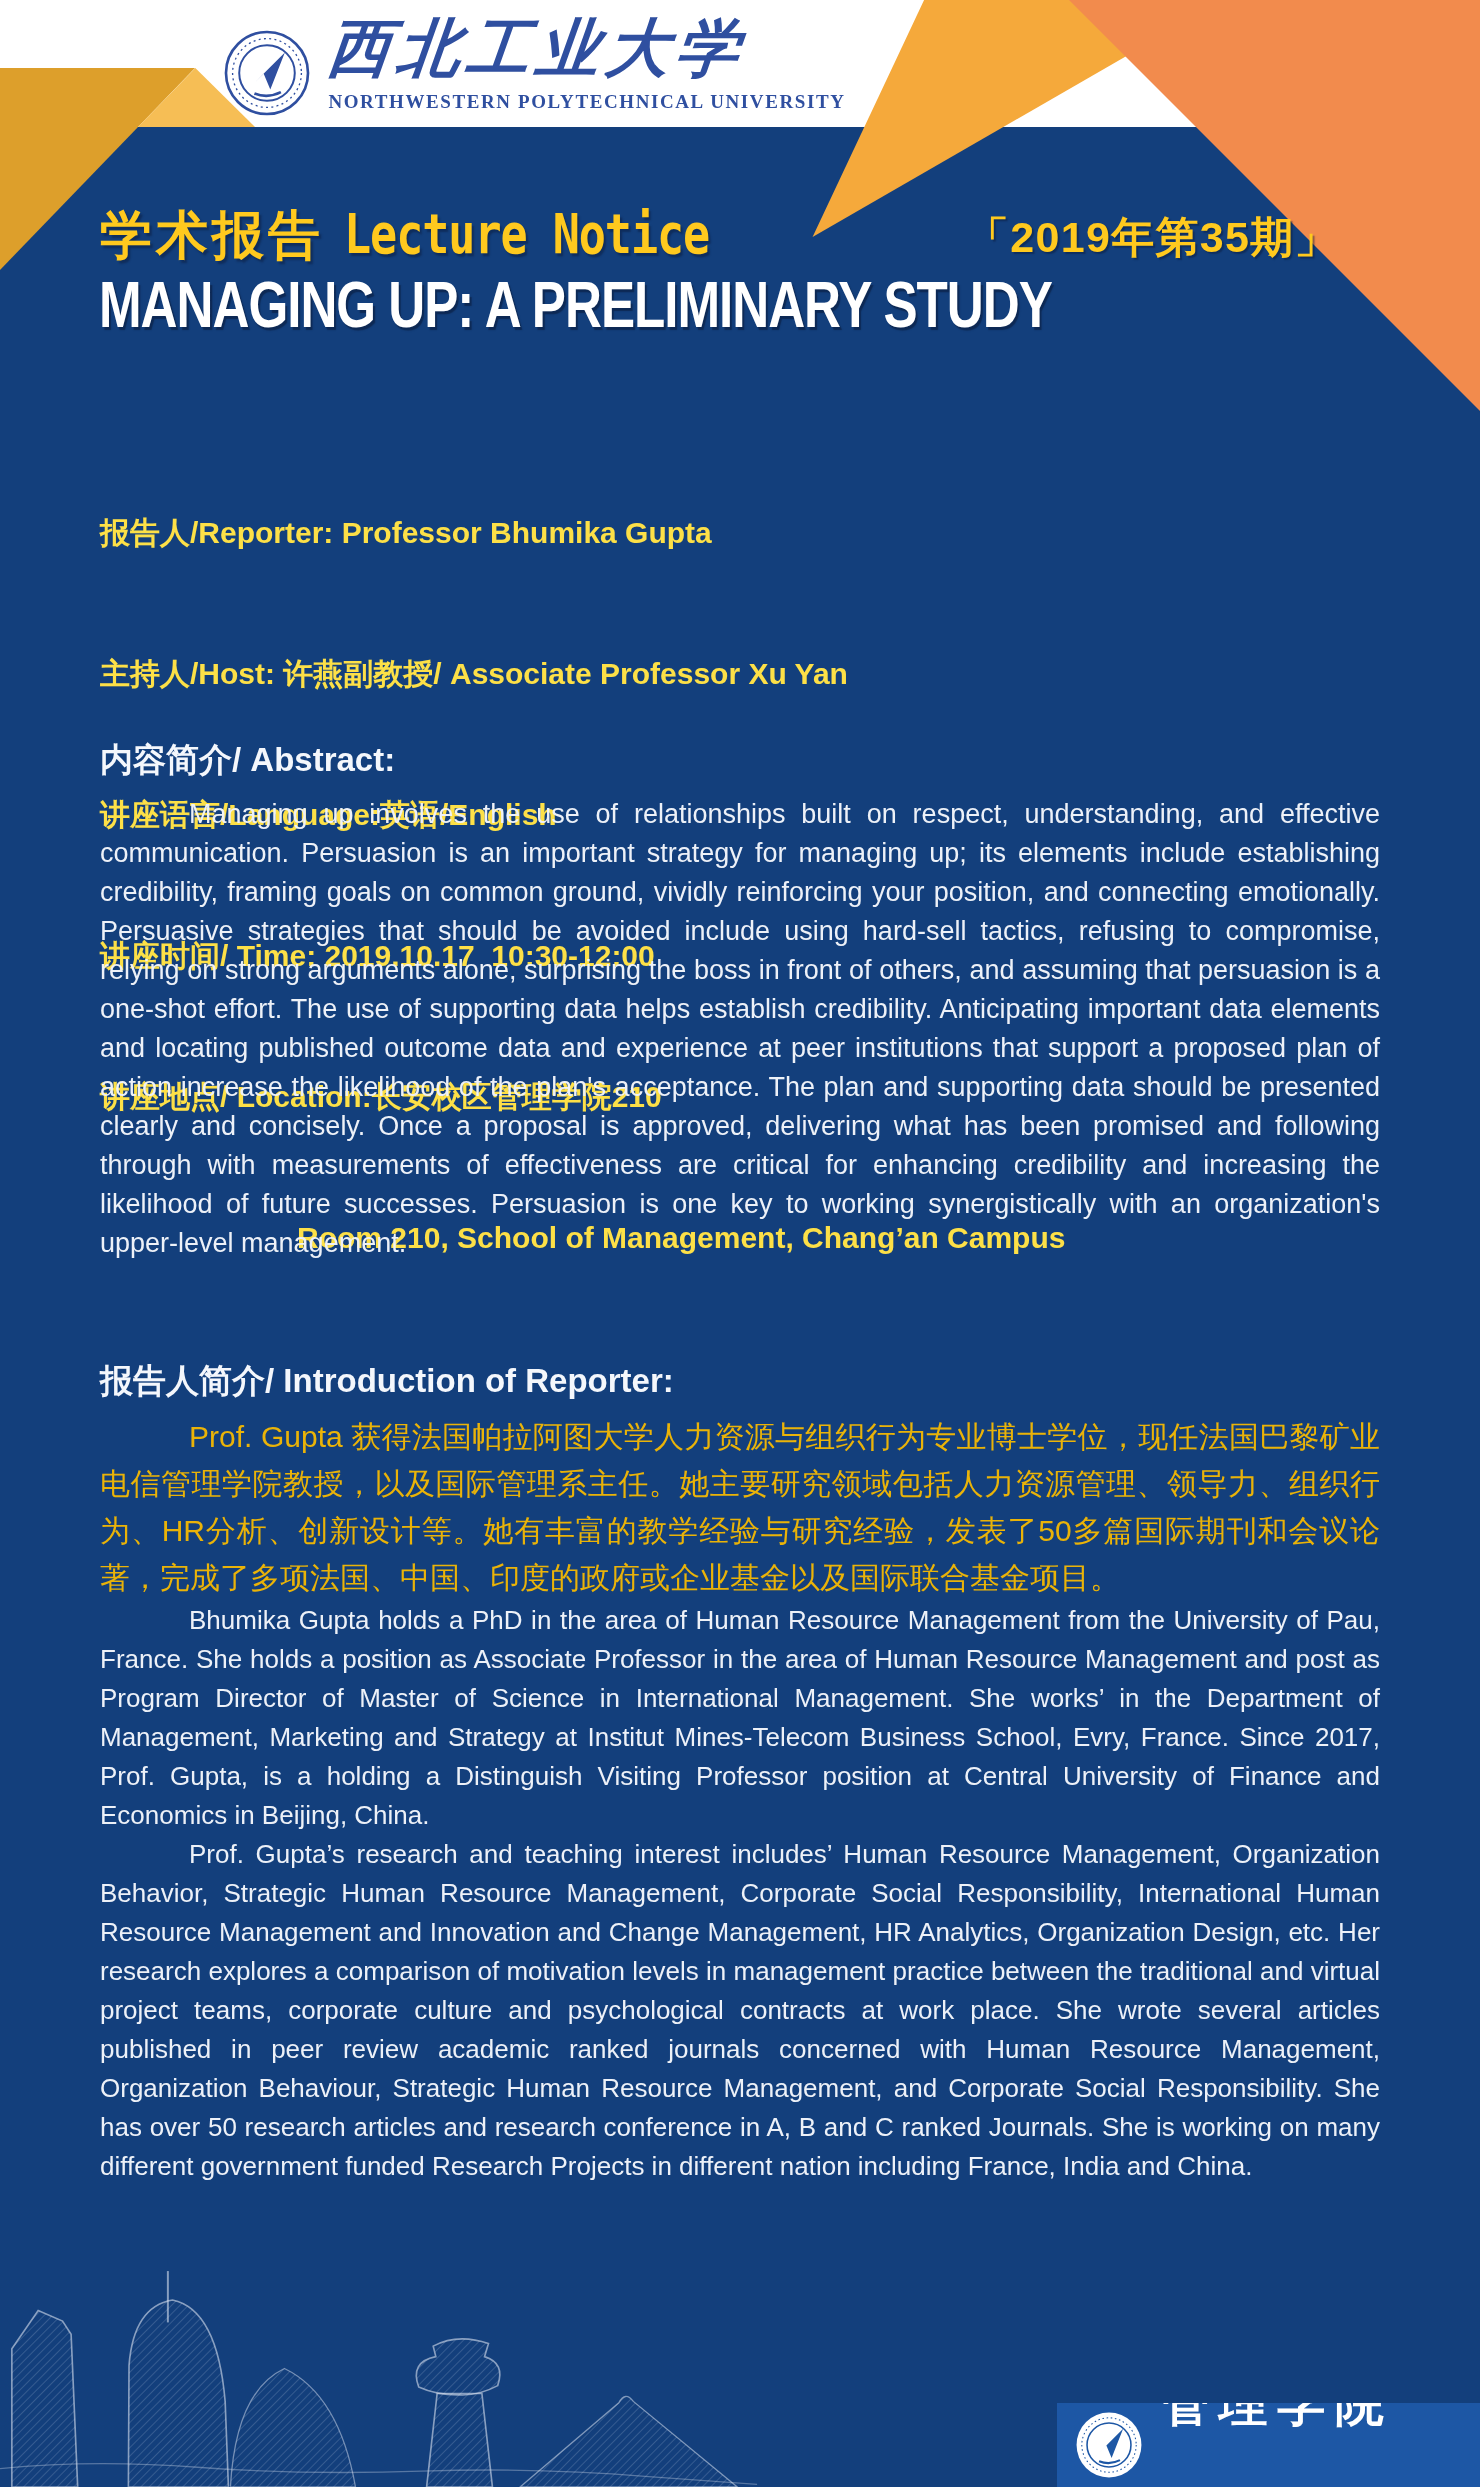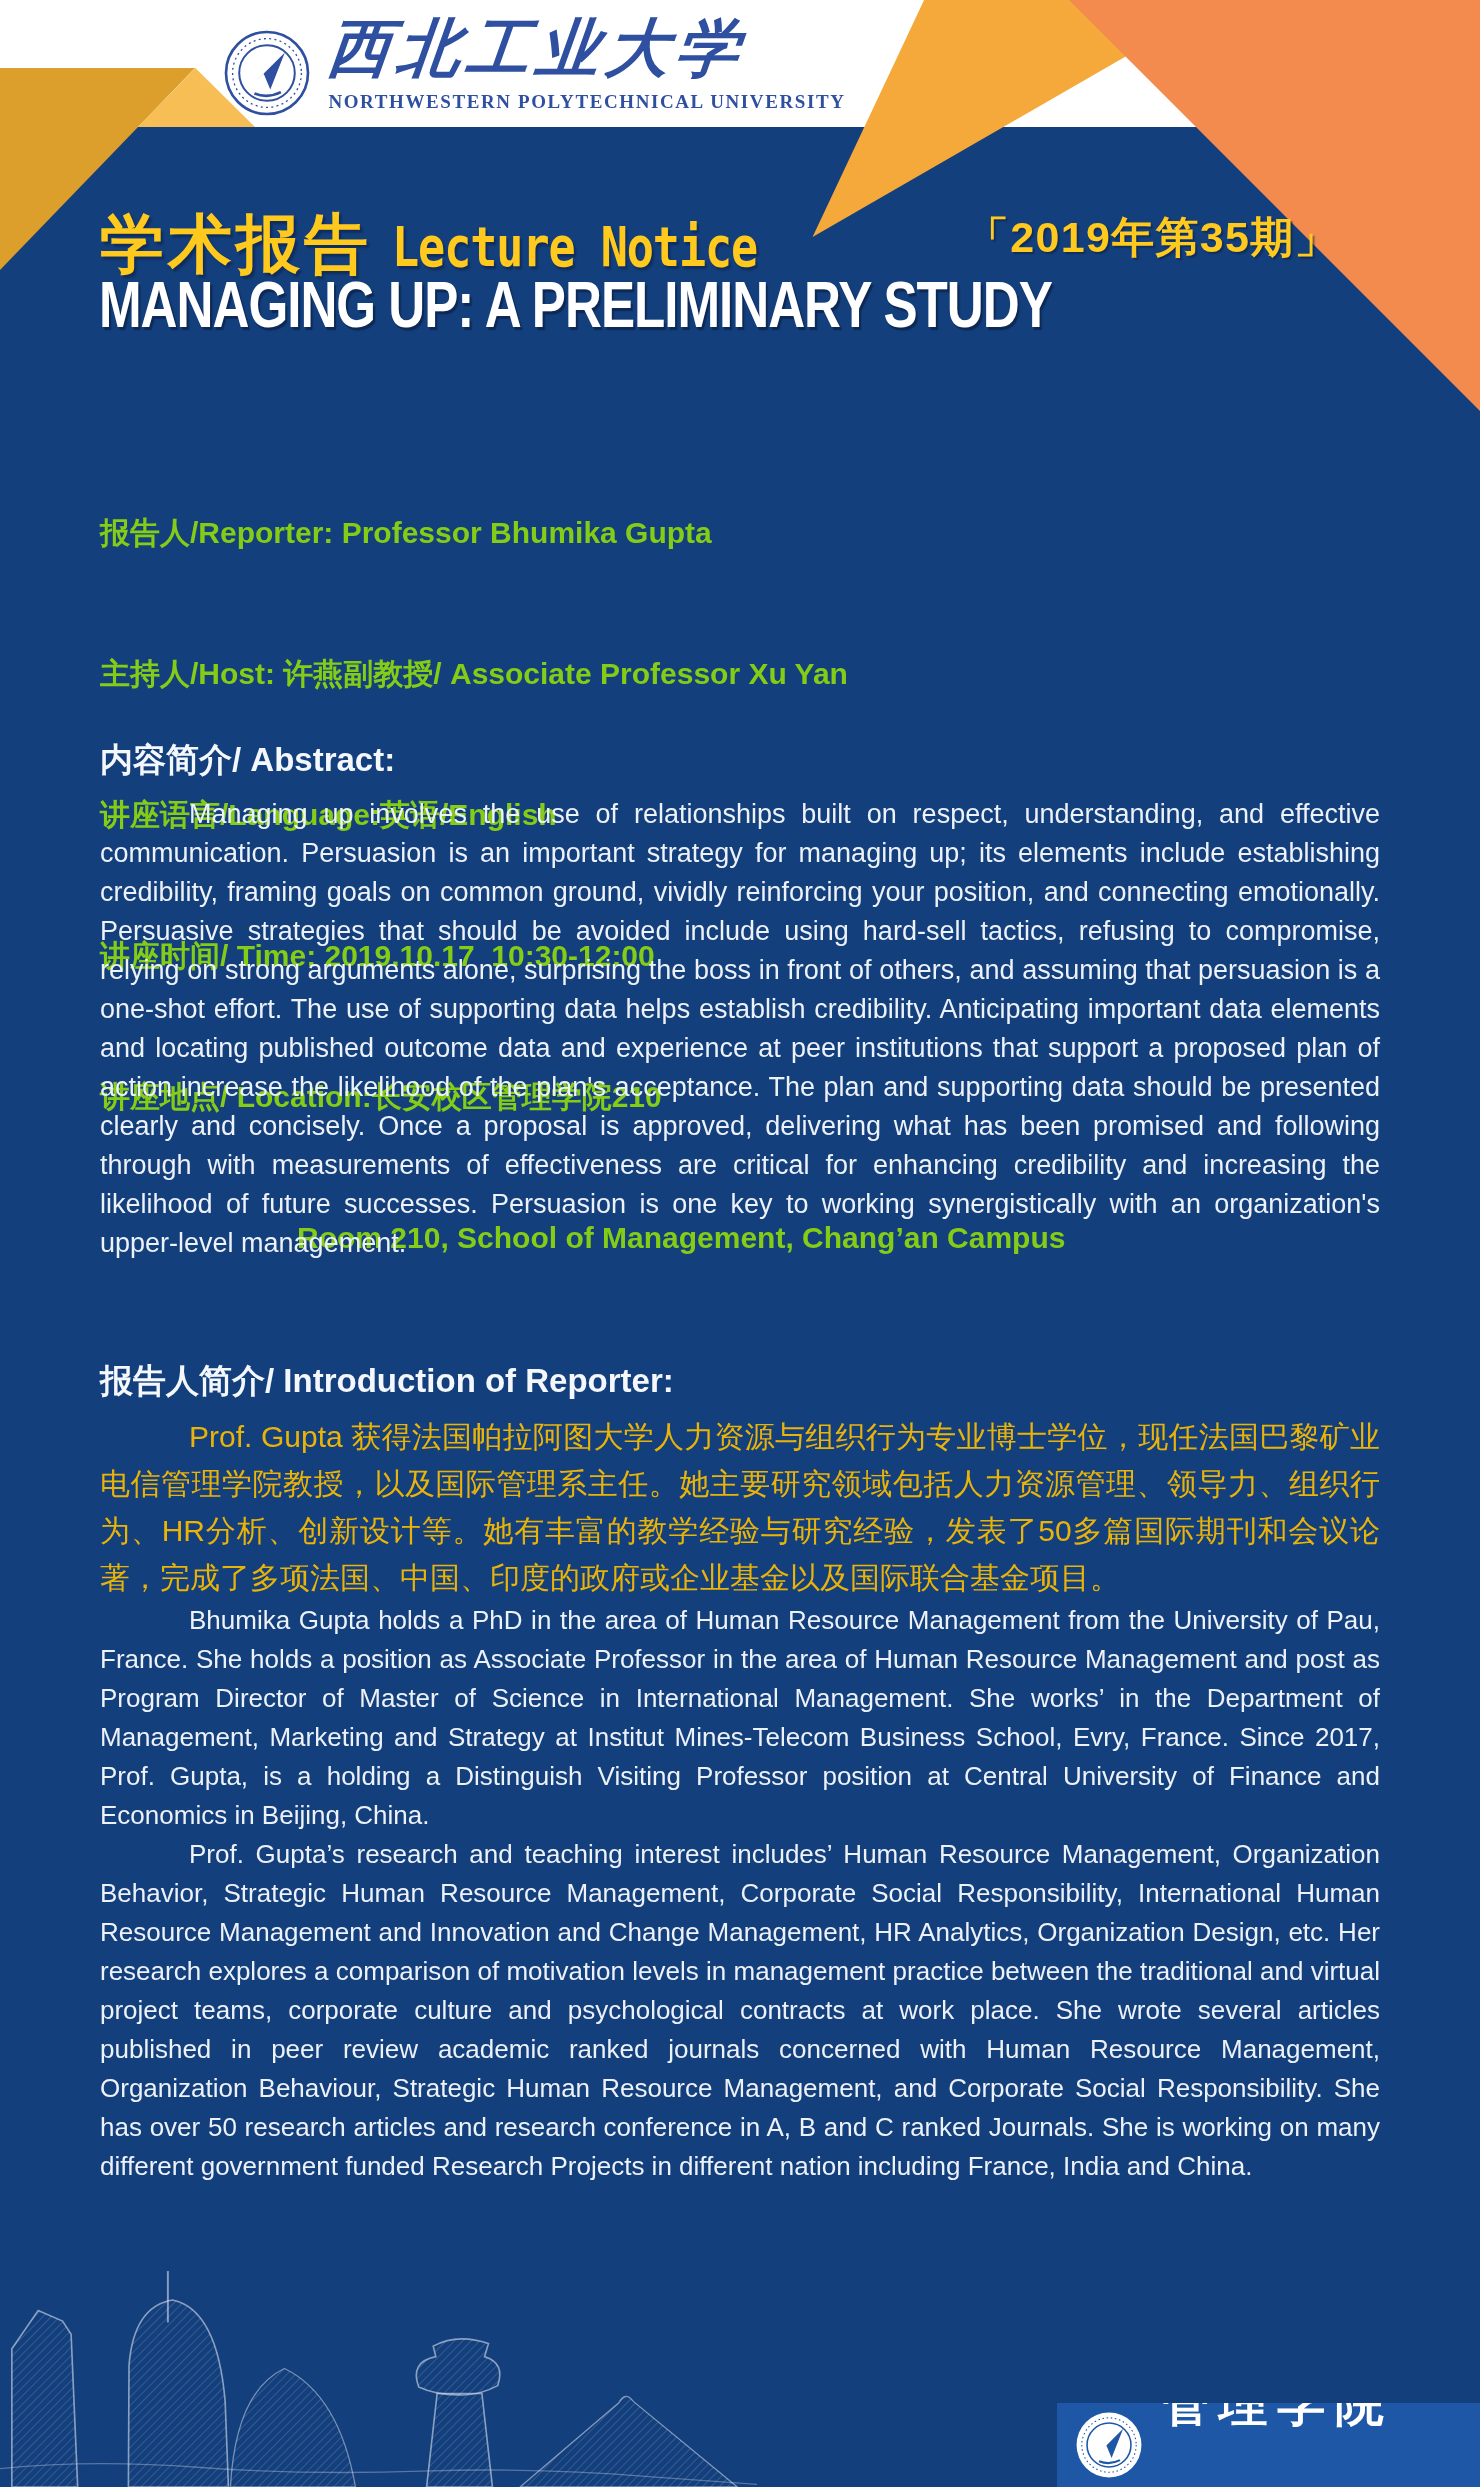--- a/index.html
+++ b/index.html
@@ -30,21 +30,21 @@
     clip-path:polygon(0 0,100% 0,0 100%);}
   .tri-left-light{left:138px;top:68px;width:117px;height:59px;background:#F6BE55;
     clip-path:polygon(49% 0,100% 100%,0 100%);}
   .tri-mid-amber{left:740px;top:0;width:487px;height:237px;background:#F5A93B;
     clip-path:polygon(37.8% 0,99.3% 0,14.9% 100%);}
   .tri-right-orange{left:1069px;top:0;width:411px;height:411px;background:#F28B4D;
     clip-path:polygon(0 0,100% 0,100% 100%);}
   
   .headline{position:absolute;left:100px;top:201px;white-space:nowrap;}
   .headline .cn{
-    font-size:64px;font-weight:bold;color:#FFC91E;letter-spacing:4px;
+    font-size:52px;font-weight:bold;color:#FFC91E;letter-spacing:4px;
     text-shadow:2.6px 2.6px 2px rgba(10,25,55,.45);
   }
   .headline .en{
     display:inline-block;font-family:"DejaVu Sans Mono","Liberation Mono",monospace;
     font-size:55px;font-weight:bold;color:#FFC91E;letter-spacing:-1.3px;
     transform:scaleX(.82);transform-origin:left bottom;margin-left:17px;
     text-shadow:2.6px 2.6px 2px rgba(10,25,55,.45);
   }
   .issue{
     position:absolute;left:966px;top:209px;font-size:43px;font-weight:bold;
@@ -52,21 +52,21 @@
     text-shadow:2px 2px 1.3px rgba(10,25,55,.45);
   }
   .main-title{
     position:absolute;left:99px;top:268px;
     font-size:64px;font-weight:bold;color:#ffffff;letter-spacing:-1.3px;
     transform:scaleX(.80);transform-origin:left top;white-space:nowrap;
     text-shadow:2.6px 3.3px 1.3px rgba(8,20,45,.5);
   }
   
   .info{position:absolute;left:100px;top:415px;font-size:30px;font-weight:bold;
-    line-height:47px;color:#84cc16;white-space:pre-wrap;}
+    line-height:47px;color:#fde047;white-space:pre-wrap;}
   .info .indent{padding-left:197px;}
   
   .sec-heading{position:absolute;left:100px;font-size:33px;font-weight:bold;color:#F4F7FC;}
   .abstract-heading{top:738px;}
   .abstract-body{
     position:absolute;left:100px;top:795px;width:1280px;
     font-size:27px;line-height:39px;text-align:justify;text-indent:89px;
     color:#EDF1F8;
   }
   .intro-heading{top:1359px;}

